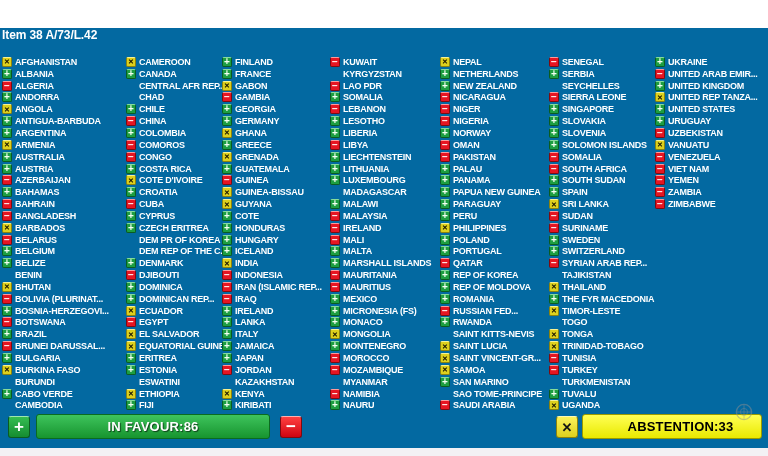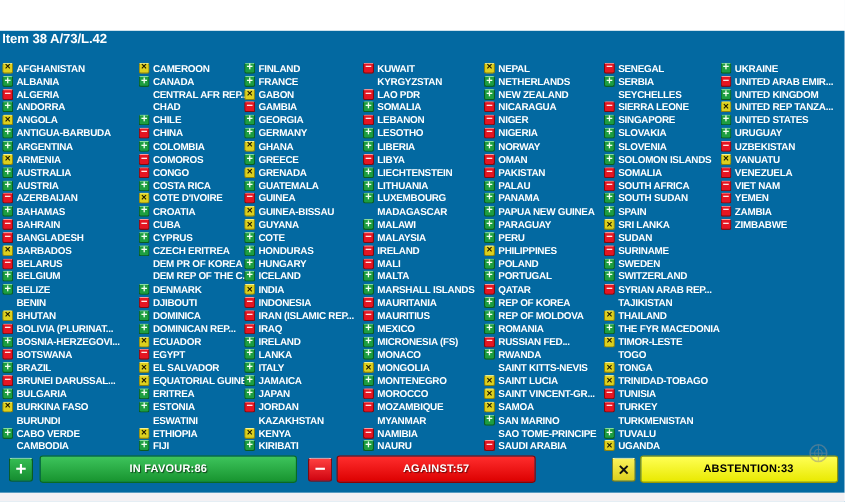--- a/index.html
+++ b/index.html
@@ -35,21 +35,21 @@
   
   .sum-box{position:absolute;width:22px;height:22px;box-sizing:border-box;border-radius:3px;
            display:flex;align-items:center;justify-content:center;font-weight:bold;}
   .box-plus{left:8px;top:388px;background:linear-gradient(#35bd52,#158c30);color:#fff;
             border:1px solid #0a5c20;border-top-color:#9fe7b0;font-size:17px;}
   .box-minus{left:280px;top:388px;background:linear-gradient(#ff4040,#cf0410);color:#fff;
              border:1px solid #7e0a10;border-top-color:#ffb0b0;font-size:17px;}
   .box-x{left:556px;top:388px;background:linear-gradient(#fbf25a,#ddd01d);color:#111;
          border:1px solid #8b820e;border-top-color:#fdf8b0;font-size:13px;}
   .sum-bar{position:absolute;height:25px;box-sizing:border-box;border-radius:3px;
-           display:flex;align-items:center;justify-content:center;font-size:10px;font-weight:bold;
+           display:flex;align-items:center;justify-content:center;font-size:13px;font-weight:bold;
            letter-spacing:0.2px;}
   .bar-green{left:36px;top:386px;width:234px;background:linear-gradient(#3ec45c,#17942f);
              color:#fff;border:1px solid #0a6b20;text-shadow:1px 1px 1px rgba(0,0,0,0.6);}
   .bar-red{left:306px;top:386px;width:181px;background:linear-gradient(#ff2d2d,#dc0000);
            color:#fff;border:1px solid #8f0000;text-shadow:1px 1px 1px rgba(0,0,0,0.55);}
   .bar-yellow{left:582px;top:386px;width:180px;background:linear-gradient(#ffff55,#e9e900);
               color:#000;border:1px solid #9a9a00;padding-left:17px;}
   .un-watermark{position:absolute;left:735px;top:403px;width:18px;height:18px;opacity:0.5;}
 </style>
 </head>
@@ -847,21 +847,20 @@
             <span class="mark N">−</span>
             <span class="cname">ZIMBABWE</span>
           </div>
         </div>
       </div>
 
     <div class="sum-box box-plus">+</div>
     <div class="sum-bar bar-green">IN FAVOUR:86</div>
 
     <div class="sum-box box-minus">−</div>
-    <div class="sum-bar bar-red">AGAINST:57</div>
 
     <div class="sum-box box-x">✕</div>
     <div class="sum-bar bar-yellow">ABSTENTION:33</div>
   </div>
 
   <div class="bottomstrip"></div>
 
   <svg class="un-watermark" viewBox="0 0 18 18">
     <circle cx="9" cy="9" r="7.6" fill="none" stroke="#8f8f8f" stroke-width="1.4"></circle>
     <circle cx="9" cy="9" r="3.6" fill="none" stroke="#8f8f8f" stroke-width="0.9"></circle>

